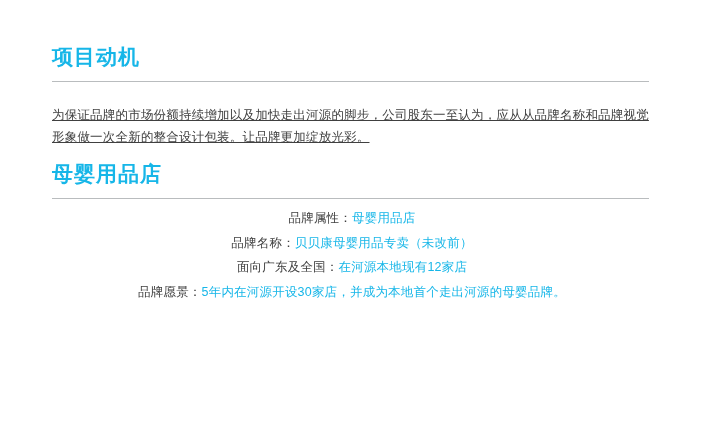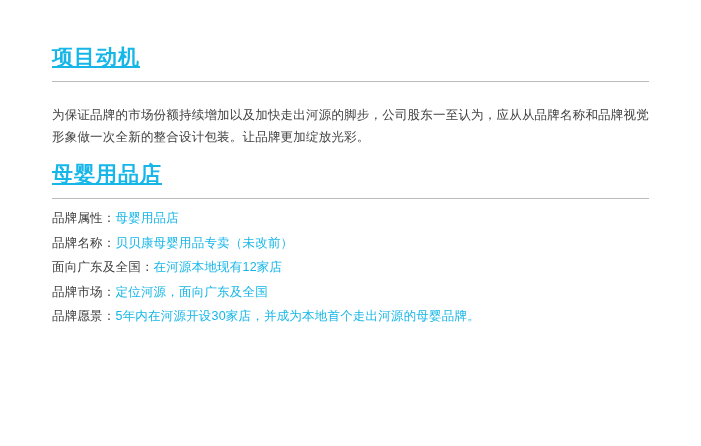--- a/index.html
+++ b/index.html
@@ -22,21 +22,20 @@
     padding: 0 52px;
   }
   .section-heading {
     font-size: 21px;
     font-weight: bold;
     color: #16b6e8;
     letter-spacing: 1px;
     line-height: 1.2;
     margin: 0;
     padding-top: 0;
-    text-decoration: underline;
   }
   .heading-wrap-motivation {
     position: absolute;
     left: 52px;
     top: 44px;
     width: 597px;
   }
   .heading-wrap-info {
     position: absolute;
     left: 52px;
@@ -51,36 +50,38 @@
   }
   .body-paragraph {
     position: absolute;
     left: 52px;
     top: 91px;
     width: 600px;
     font-size: 12.5px;
     line-height: 22px;
     color: #404040;
     letter-spacing: 0.2px;
+    text-decoration: underline;
   }
   .info-list {
     position: absolute;
     left: 52px;
     top: 206px;
     width: 600px;
     margin: 0;
     padding: 0;
     list-style: none;
   }
   .info-item {
     font-size: 12.5px;
     line-height: 24.6px;
     color: #404040;
     letter-spacing: 0.2px;
     white-space: nowrap;
+    text-align: center;
   }
   .info-label {
     color: #404040;
   }
   .info-value {
     color: #16b6e8;
   }
 </style>
 </head>
 <body>
@@ -103,20 +104,17 @@
     <li class="info-item">
       <span class="info-label">品牌属性：</span><span class="info-value">母婴用品店</span>
     </li>
     <li class="info-item">
       <span class="info-label">品牌名称：</span><span class="info-value">贝贝康母婴用品专卖（未改前）</span>
     </li>
     <li class="info-item">
       <span class="info-label">面向广东及全国：</span><span class="info-value">在河源本地现有12家店</span>
     </li>
     <li class="info-item">
-      <span class="info-label">品牌市场：</span><span class="info-value">定位河源，面向广东及全国</span>
-    </li>
-    <li class="info-item">
       <span class="info-label">品牌愿景：</span><span class="info-value">5年内在河源开设30家店，并成为本地首个走出河源的母婴品牌。</span>
     </li>
   </ul>
 
 </div>
 
 </body></html>

